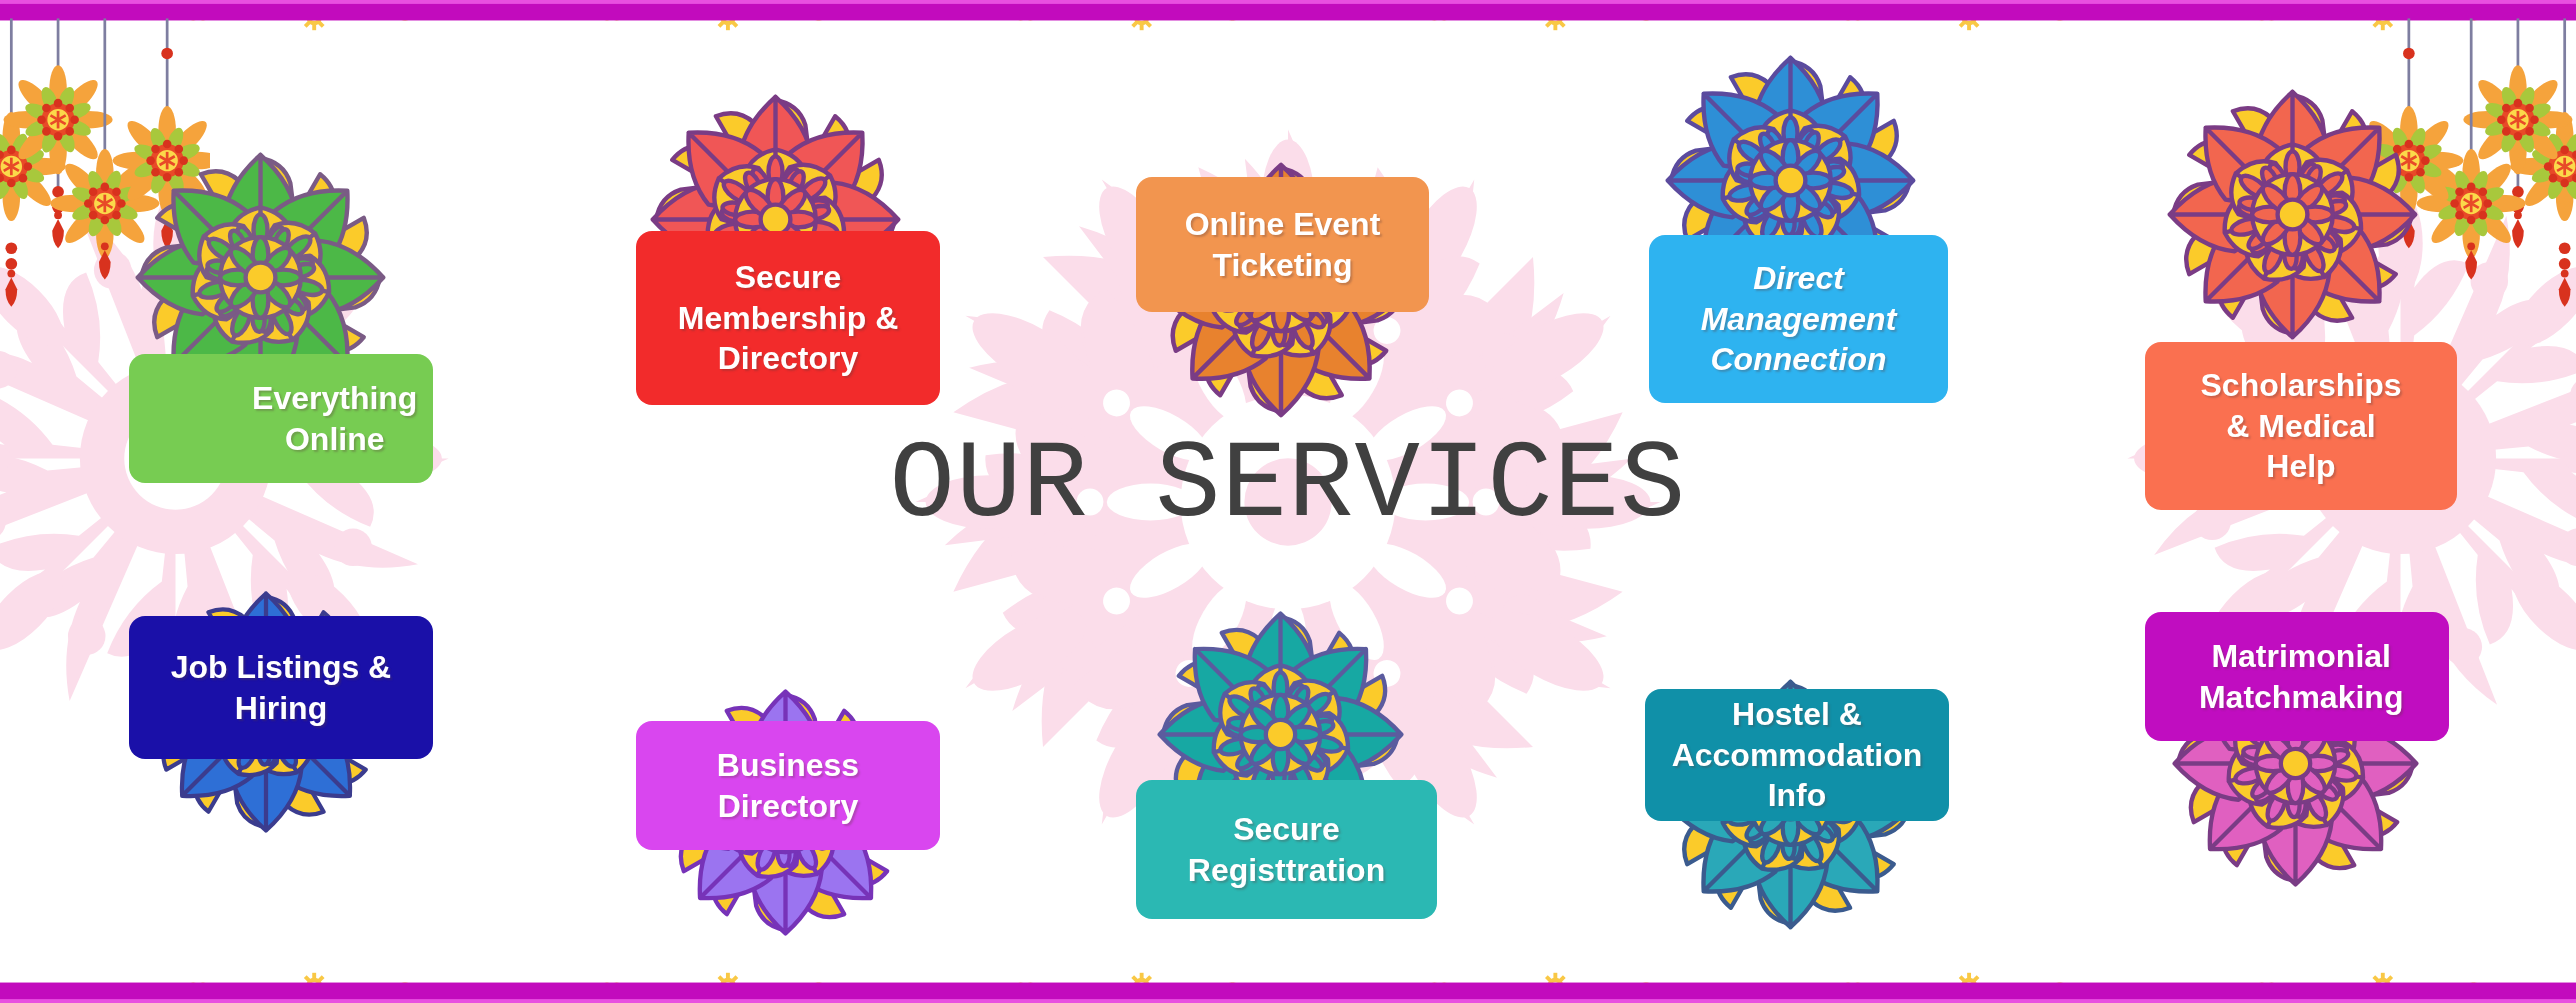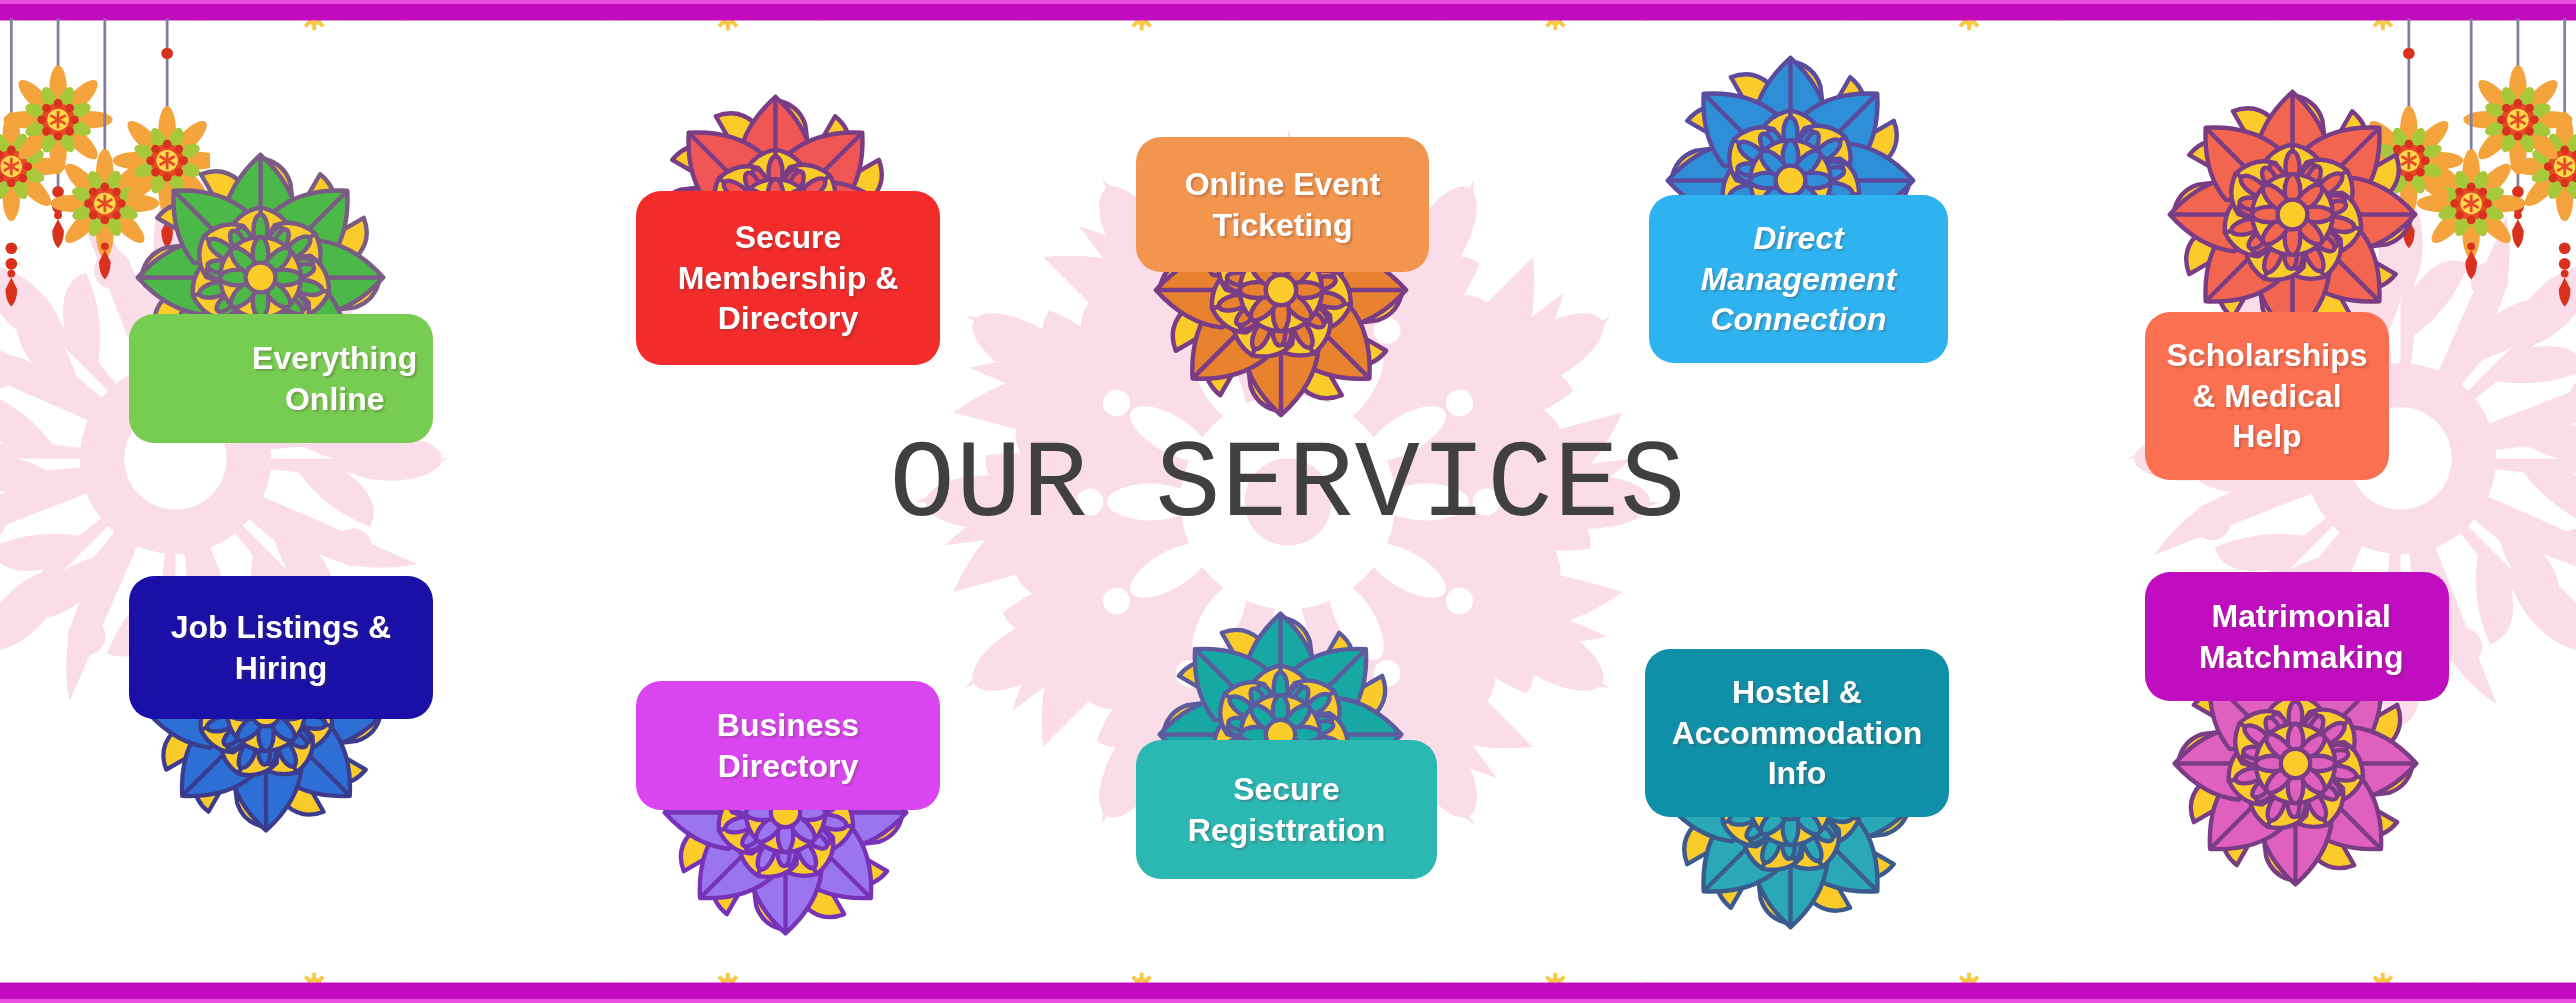--- a/index.html
+++ b/index.html
@@ -56,32 +56,33 @@
     letter-spacing: 1px;
     color: #404040;
     white-space: nowrap;
     z-index: 6;
     text-align: right;
   }
 
   
   .card {
     position: absolute;
-    border-radius: 25px;
+    border-radius: 16px;
     color: #ffffff;
     font-weight: bold;
     font-size: 32px;
     line-height: 1.27;
     text-align: center;
     display: flex;
     align-items: center;
     justify-content: center;
     padding: 11.7px 15.6px;
     text-shadow: 2px 2px 2px rgba(90,60,60,.30);
     z-index: 5;
+    margin-top: 40px;
   }
 
   
   .sprite { position: absolute; z-index: 3; pointer-events: none; }
 </style>
 </head>
 <body>
 
 <div id="stage">
 
@@ -496,27 +497,27 @@
     <span style="white-space:pre-line">Secure
 Registtration</span>
   </div>
 
   <div class="card" style="left:1649px; top:195px; width:299px; height:168px; background:#2EB3F0;font-style:italic;">
     <span style="white-space:pre-line">Direct
 Management
 Connection</span>
   </div>
 
-  <div class="card" style="left:1645px; top:649px; width:304px; height:168px; background:#1090A8;">
+  <div class="card" style="left:1645px; top:649px; width:304px; height:132px; background:#1090A8;">
     <span style="white-space:pre-line">Hostel &amp;
 Accommodation
 Info</span>
   </div>
 
-  <div class="card" style="left:2145px; top:312px; width:244px; height:168px; background:#FA7050;">
+  <div class="card" style="left:2145px; top:302px; width:312px; height:168px; background:#FA7050;">
     <span style="white-space:pre-line">Scholarships
 &amp; Medical
 Help</span>
   </div>
 
   <div class="card" style="left:2145px; top:572px; width:304px; height:129px; background:#C00DC0;padding-left:24px;">
     <span style="white-space:pre-line">Matrimonial
 Matchmaking</span>
   </div>
 

